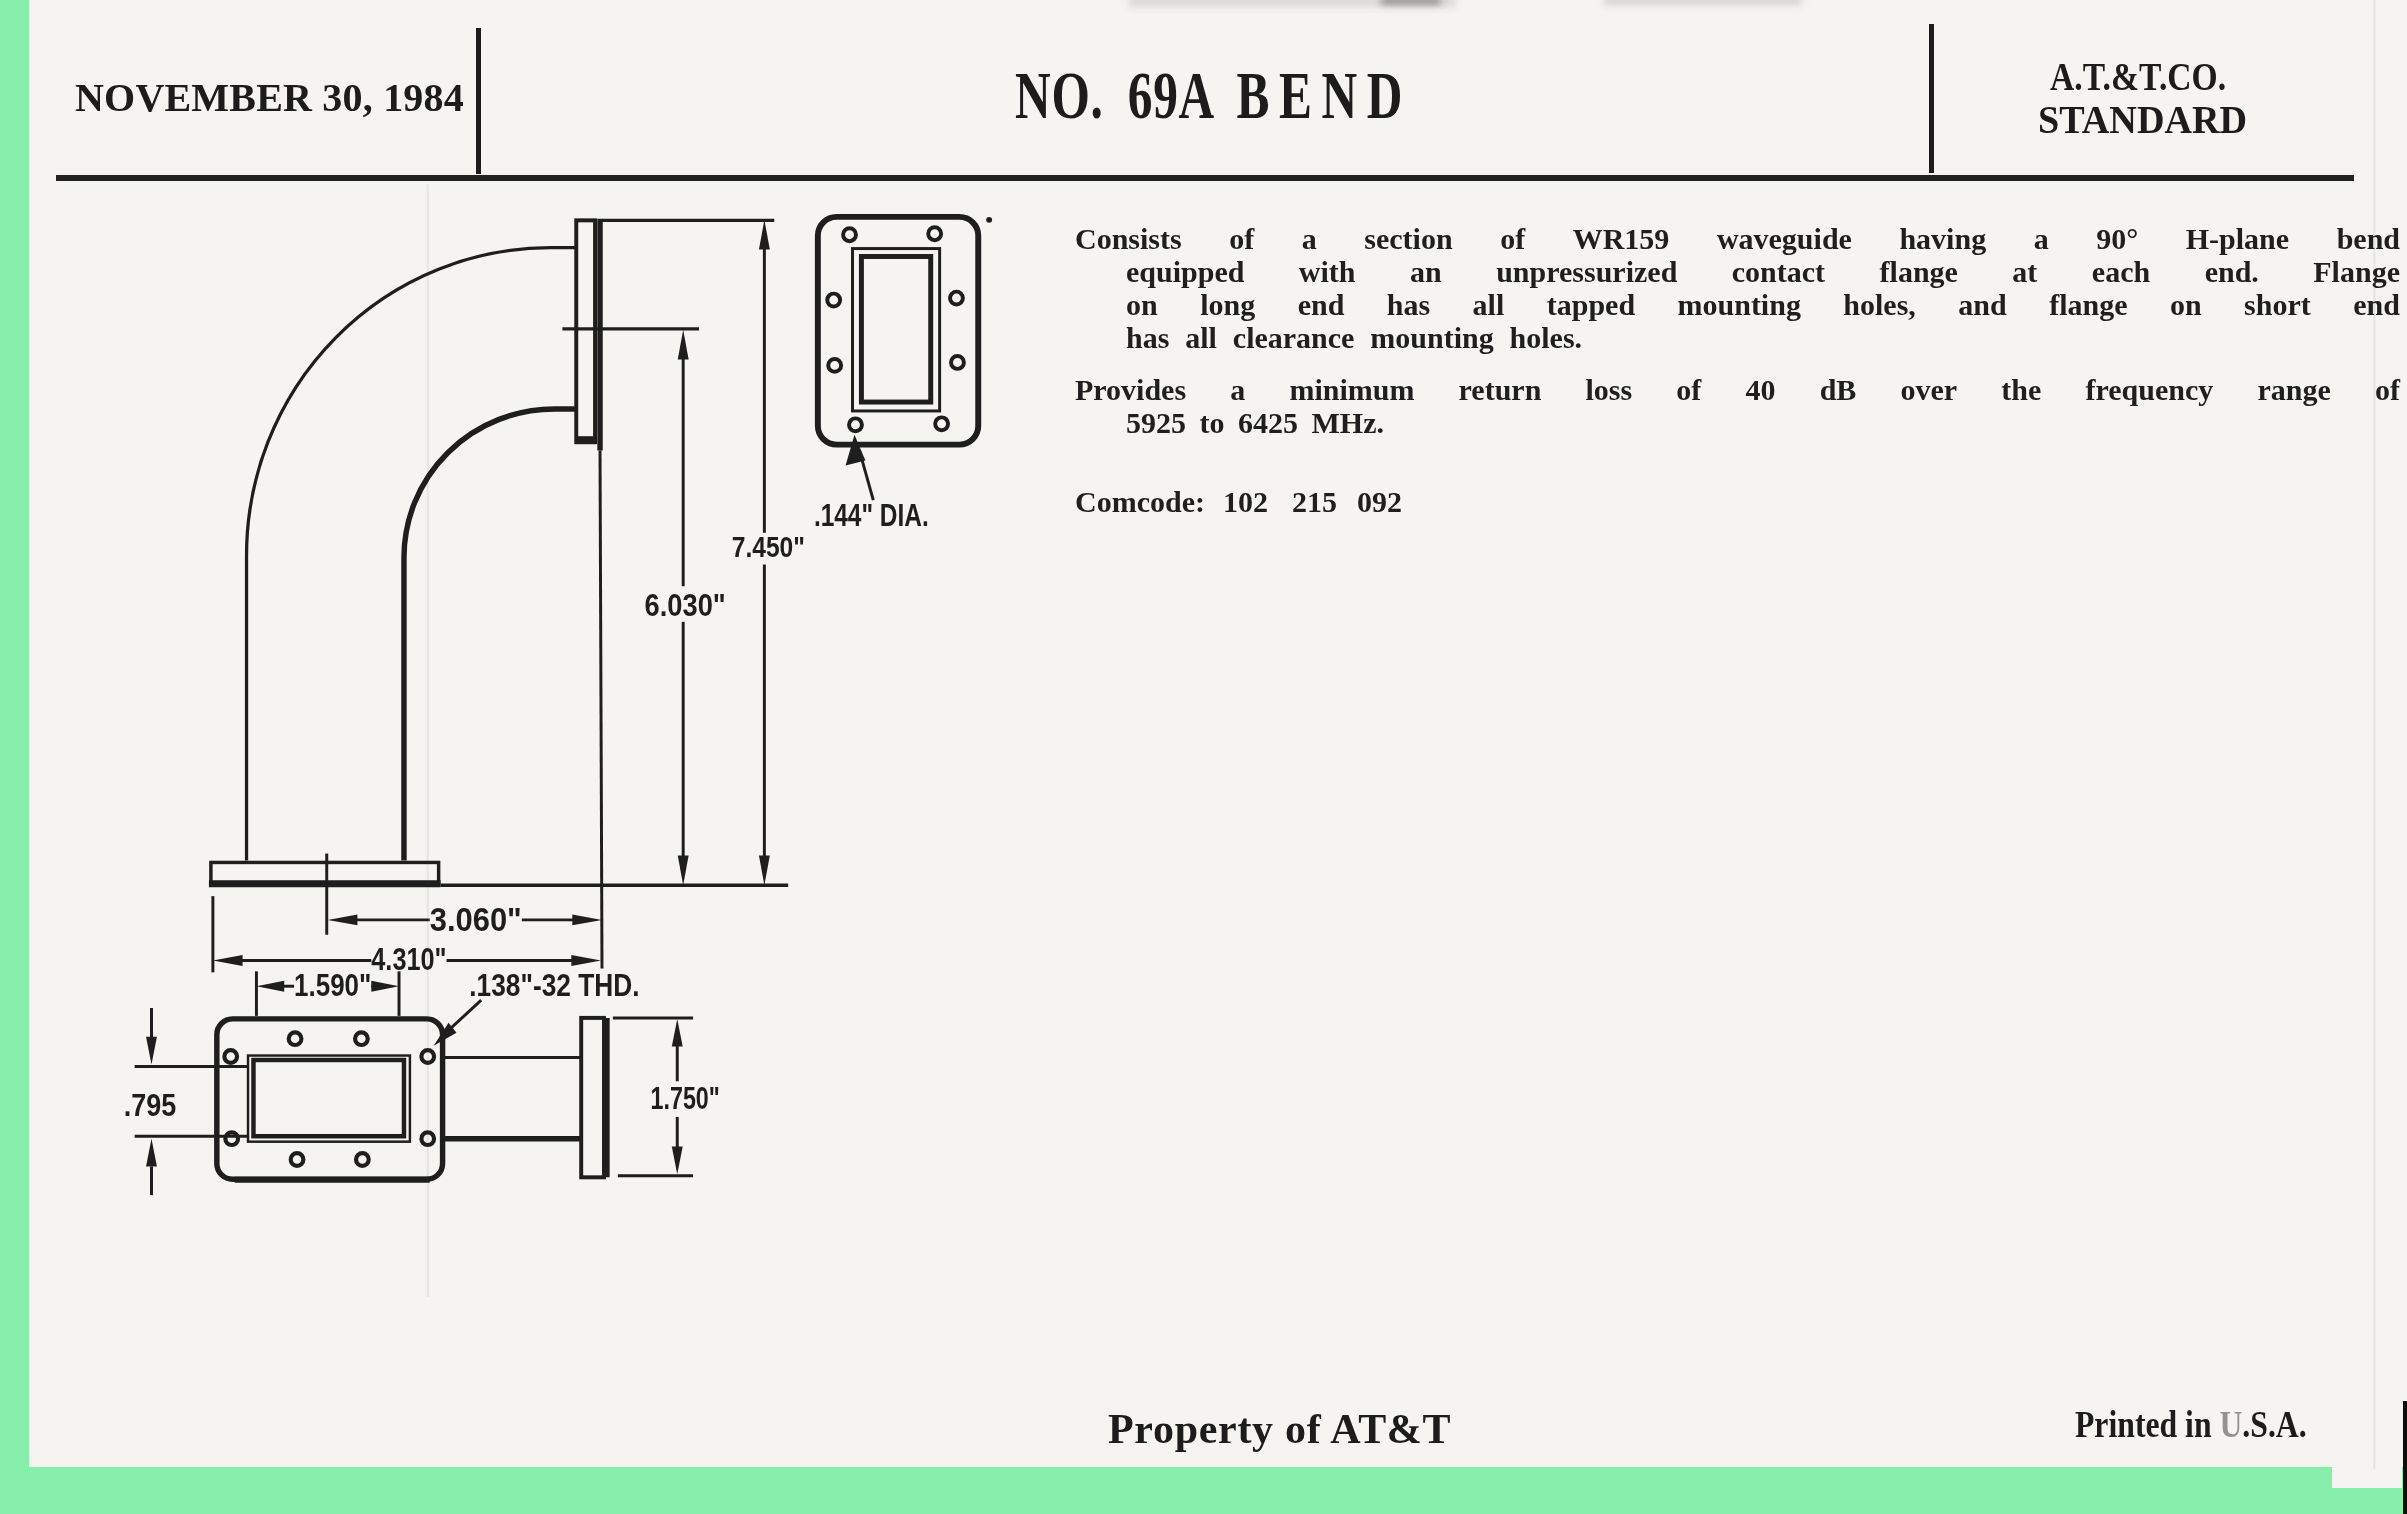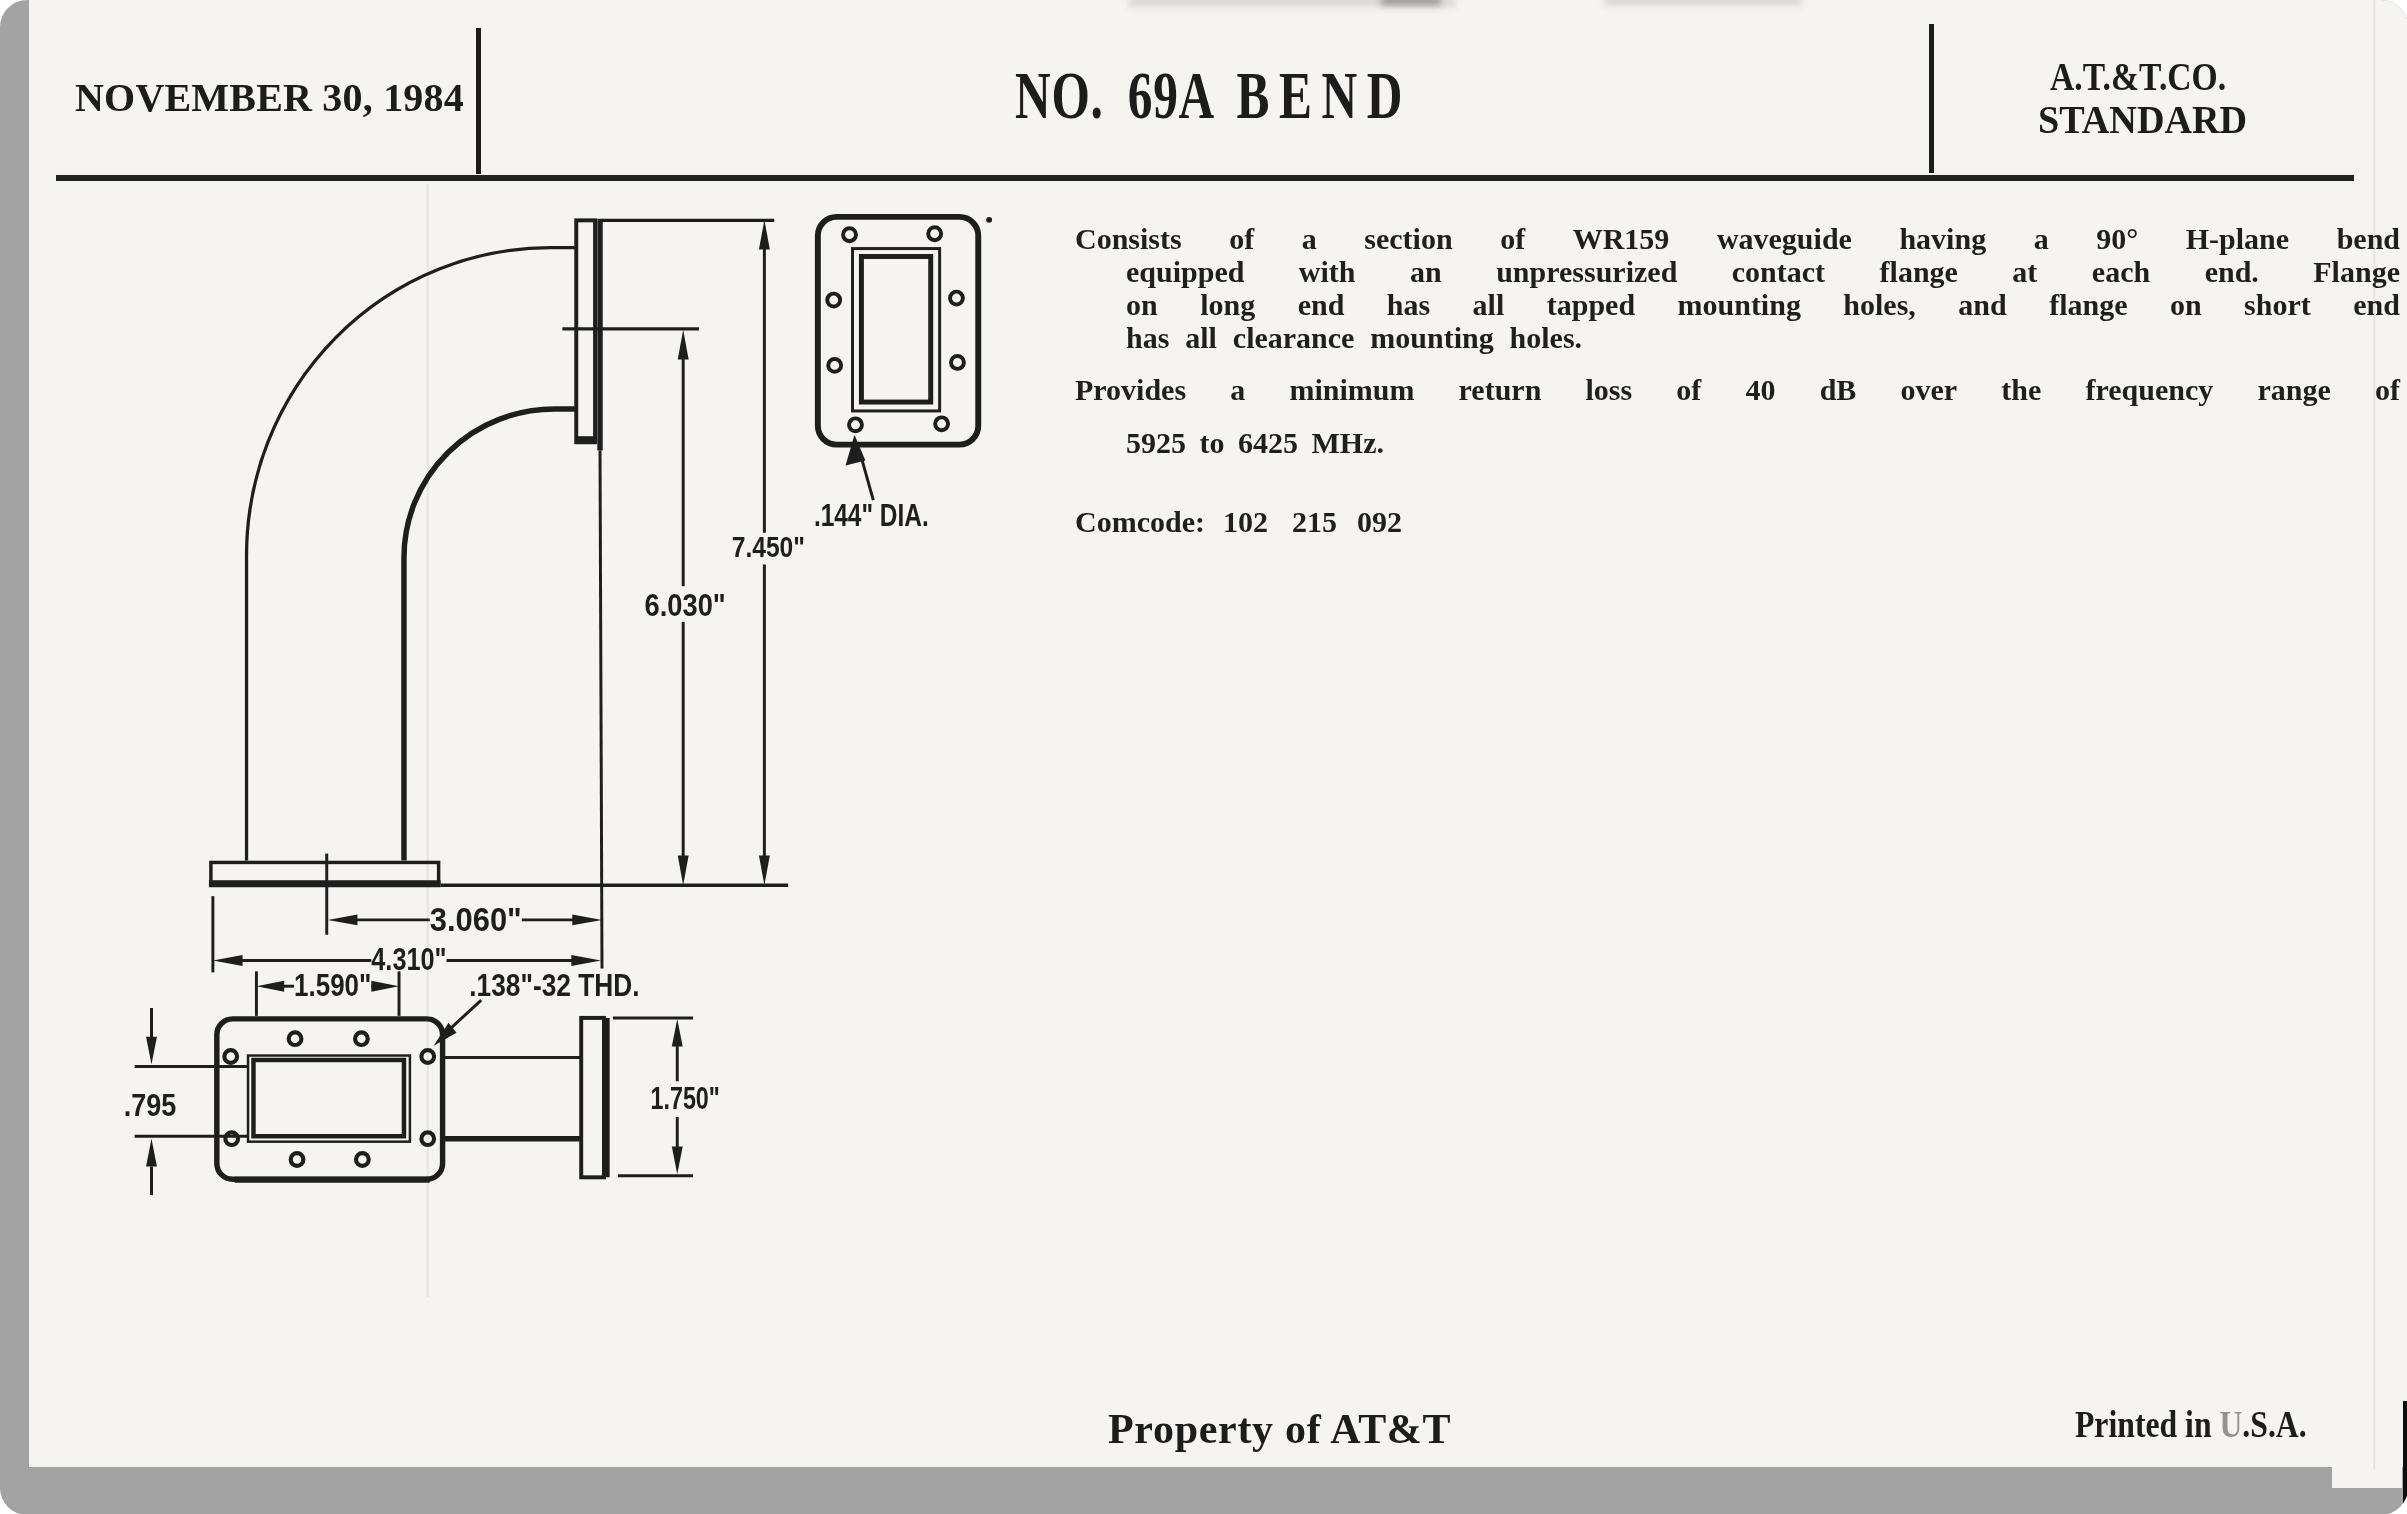--- a/index.html
+++ b/index.html
@@ -1,17 +1,17 @@
 <!DOCTYPE html>
 <html><head>
 <meta charset="utf-8">
 <style>
 html,body{margin:0;padding:0;}
-#page{position:relative;width:2408px;height:1515px;background:#a3a3a3;overflow:hidden;
-  font-family:"Liberation Serif",serif;color:#1c1c1c;border-radius:27px;}
+#page{position:relative;width:2408px;height:1515px;background:#86efac;overflow:hidden;
+  font-family:"Liberation Serif",serif;color:#1c1c1c;}
 #paper{position:absolute;left:29px;top:0;width:2379px;height:1467px;background:#f5f4f0;}
 .abs{position:absolute;line-height:1;white-space:nowrap;}
 
 #date{left:75px;top:78px;font-size:40px;font-weight:bold;letter-spacing:0.2px;}
 #title{left:1015px;top:62px;font-size:67px;font-weight:bold;word-spacing:15px;letter-spacing:1px;transform:scaleX(0.737);transform-origin:left top;}
 #co1{left:2050px;top:57px;font-size:40px;font-weight:bold;transform:scaleX(0.84);transform-origin:left top;}
 #co2{left:2038px;top:99px;font-size:41px;font-weight:bold;transform:scaleX(0.93);transform-origin:left top;}
 #vbar1{left:476px;top:28px;width:5px;height:146px;background:#1c1c1c;}
 #vbar2{left:1929px;top:24px;width:5px;height:149px;background:#1c1c1c;}
 #hrule{left:56px;top:175px;width:2298px;height:6px;background:#222;}
@@ -94,21 +94,21 @@
         <span>loss</span>
         <span>of</span>
         <span>40</span>
         <span>dB</span>
         <span>over</span>
         <span>the</span>
         <span>frequency</span>
         <span>range</span>
         <span>of</span>
       </div>
-    <div class="pl ind" style="word-spacing:6px;margin-top:20px;">5925 to 6425 MHz.</div>
+    <div class="pl ind" style="word-spacing:6px;">5925 to 6425 MHz.</div>
     <div class="pgap2"></div>
     <div class="pgap3"></div>
     <div class="pl"><span>Comcode:</span><span style="margin-left:18px">102</span><span style="margin-left:24px">215</span><span style="margin-left:20px">092</span></div>
   </div>
 
   <div class="abs" id="foot1">Property of AT&amp;T</div>
   <div class="abs" id="foot2">Printed in <span style="opacity:.45">U</span>.S.A.</div>
 
   <svg id="svgwrap" width="2408" height="1515" viewBox="0 0 2432 1530">
     <defs>

